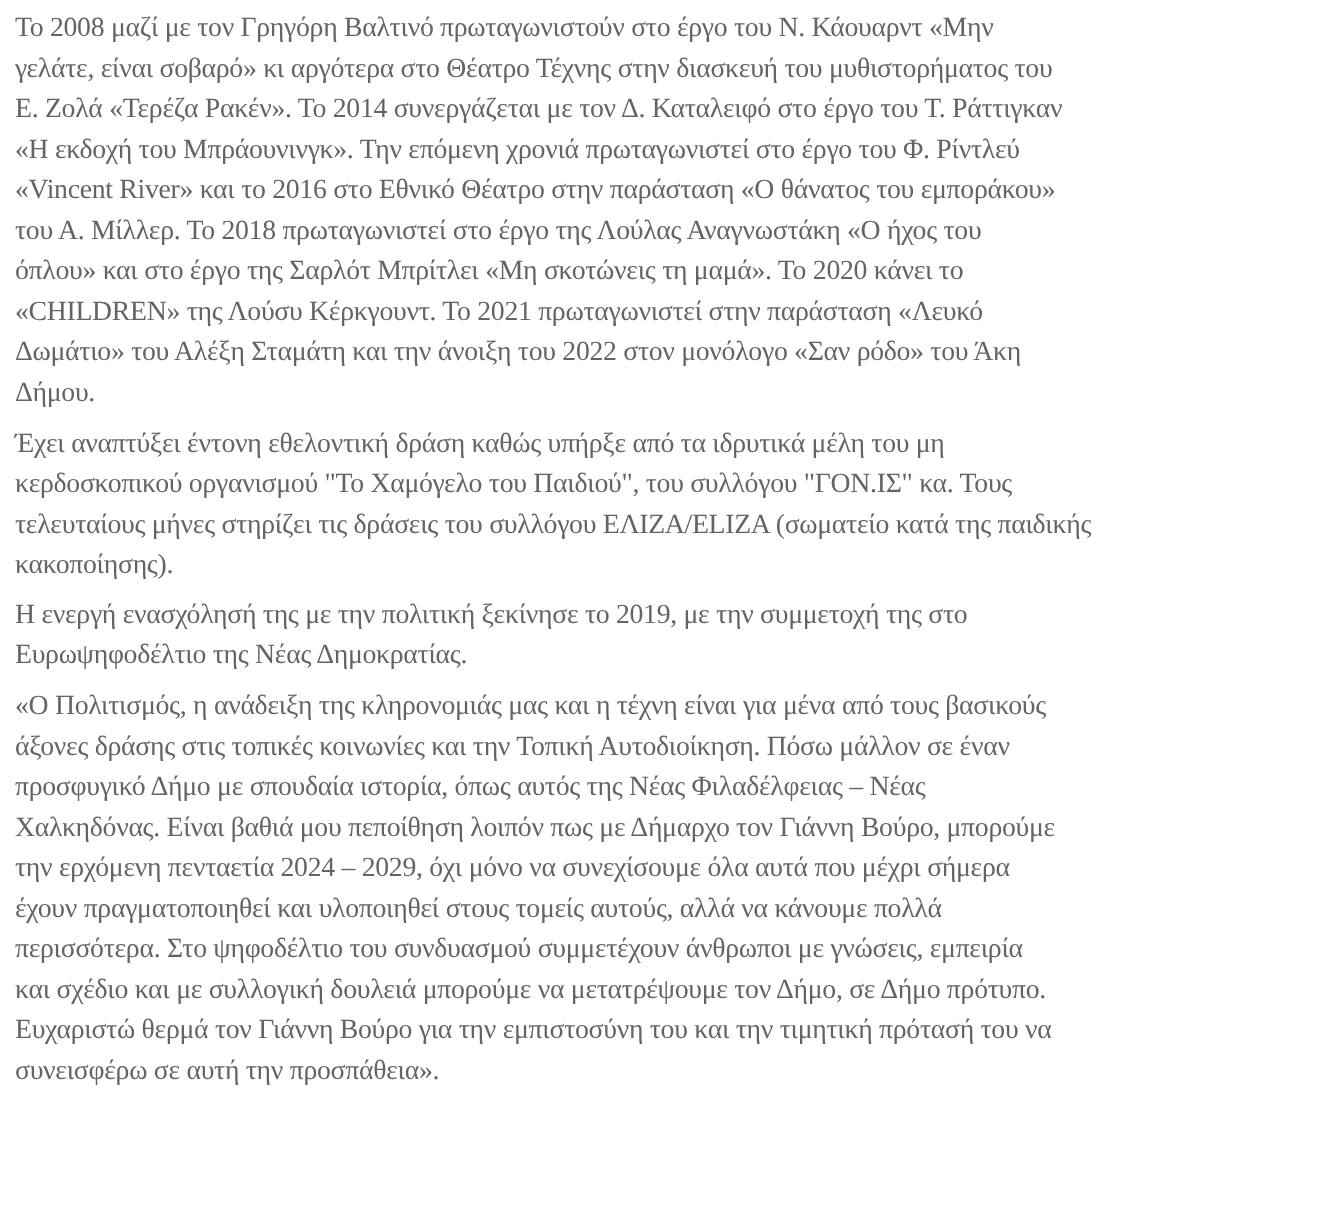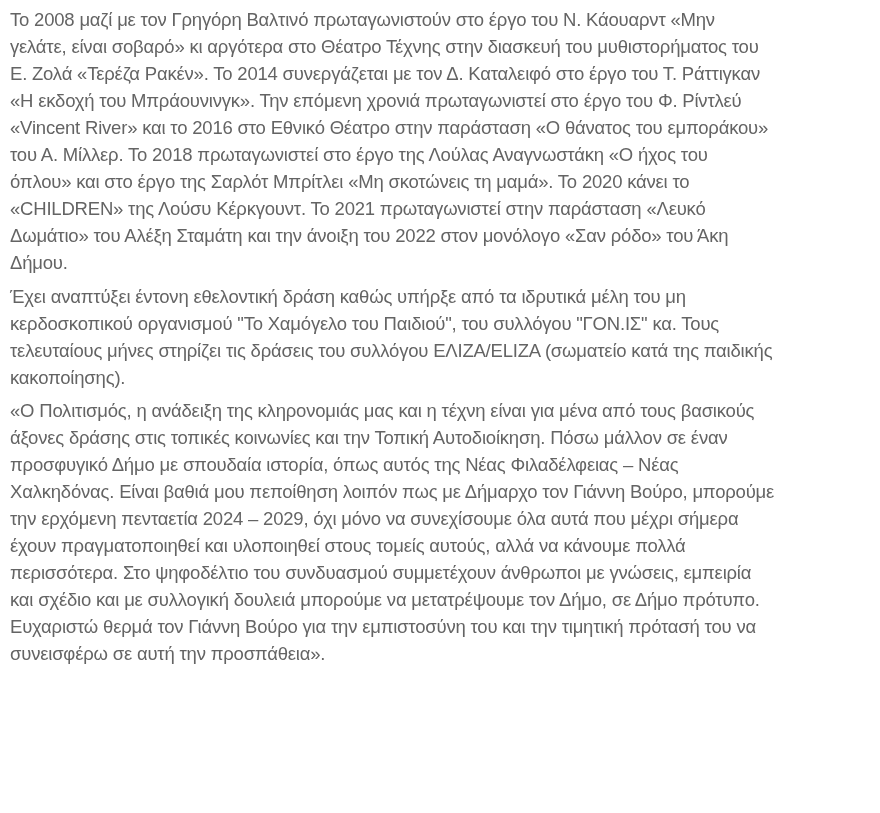--- a/index.html
+++ b/index.html
@@ -19,40 +19,43 @@
     font-family: "Liberation Sans", "DejaVu Sans", sans-serif;
     font-size: 18.5px;
     line-height: 27px;
     letter-spacing: -0.2px;
     color: #646464;
     font-weight: 400;
   }
   .article p {
     margin: 0 0 6.5px 0;
     white-space: pre-line; 
+    font-family: Liberation Serif, serif;
   }
 </style>
 </head>
 <body>
 
 <main class="article" id="article">
     <p>Το 2008 μαζί με τον Γρηγόρη Βαλτινό πρωταγωνιστούν στο έργο του Ν. Κάουαρντ «Μην
 γελάτε, είναι σοβαρό» κι αργότερα στο Θέατρο Τέχνης στην διασκευή του μυθιστορήματος του
 Ε. Ζολά «Τερέζα Ρακέν». Το 2014 συνεργάζεται με τον Δ. Καταλειφό στο έργο του Τ. Ράττιγκαν
 «Η εκδοχή του Μπράουνινγκ». Την επόμενη χρονιά πρωταγωνιστεί στο έργο του Φ. Ρίντλεύ
 «Vincent River» και το 2016 στο Εθνικό Θέατρο στην παράσταση «Ο θάνατος του εμποράκου»
 του Α. Μίλλερ. Το  2018 πρωταγωνιστεί στο έργο της Λούλας Αναγνωστάκη «Ο ήχος του
 όπλου» και στο έργο της Σαρλότ Μπρίτλει «Μη σκοτώνεις τη μαμά». Το 2020 κάνει το
 «CHILDREN» της Λούσυ Κέρκγουντ. Το 2021 πρωταγωνιστεί στην παράσταση «Λευκό
 Δωμάτιο» του Αλέξη Σταμάτη και την άνοιξη του 2022 στον μονόλογο «Σαν  ρόδο» του Άκη
 Δήμου.</p>
     <p>Έχει αναπτύξει έντονη εθελοντική δράση καθώς υπήρξε από τα ιδρυτικά μέλη του μη
 κερδοσκοπικού οργανισμού "Το Χαμόγελο του Παιδιού", του συλλόγου "ΓΟΝ.ΙΣ" κα. Τους
 τελευταίους μήνες στηρίζει τις δράσεις του συλλόγου ΕΛΙΖΑ/ELIZA (σωματείο κατά της παιδικής
 κακοποίησης).</p>
+    <p>Η ενεργή ενασχόλησή της με την πολιτική ξεκίνησε το 2019, με την συμμετοχή της στο
+Ευρωψηφοδέλτιο της Νέας Δημοκρατίας.</p>
     <p>«Ο Πολιτισμός, η ανάδειξη της κληρονομιάς μας και η τέχνη είναι για μένα από τους βασικούς
 άξονες δράσης στις τοπικές κοινωνίες και την Τοπική Αυτοδιοίκηση. Πόσω μάλλον σε έναν
 προσφυγικό Δήμο με σπουδαία ιστορία, όπως αυτός της Νέας Φιλαδέλφειας – Νέας
 Χαλκηδόνας. Είναι βαθιά μου πεποίθηση λοιπόν πως με Δήμαρχο τον Γιάννη Βούρο, μπορούμε
 την ερχόμενη πενταετία 2024 – 2029, όχι μόνο να συνεχίσουμε όλα αυτά που μέχρι σήμερα
 έχουν πραγματοποιηθεί και υλοποιηθεί στους τομείς αυτούς, αλλά να κάνουμε πολλά
 περισσότερα. Στο ψηφοδέλτιο του συνδυασμού συμμετέχουν άνθρωποι με γνώσεις, εμπειρία
 και σχέδιο και με συλλογική δουλειά μπορούμε να μετατρέψουμε τον Δήμο, σε Δήμο πρότυπο.
 Ευχαριστώ θερμά τον Γιάννη Βούρο για την εμπιστοσύνη του και την τιμητική πρότασή του να
 συνεισφέρω σε αυτή την προσπάθεια».</p>

